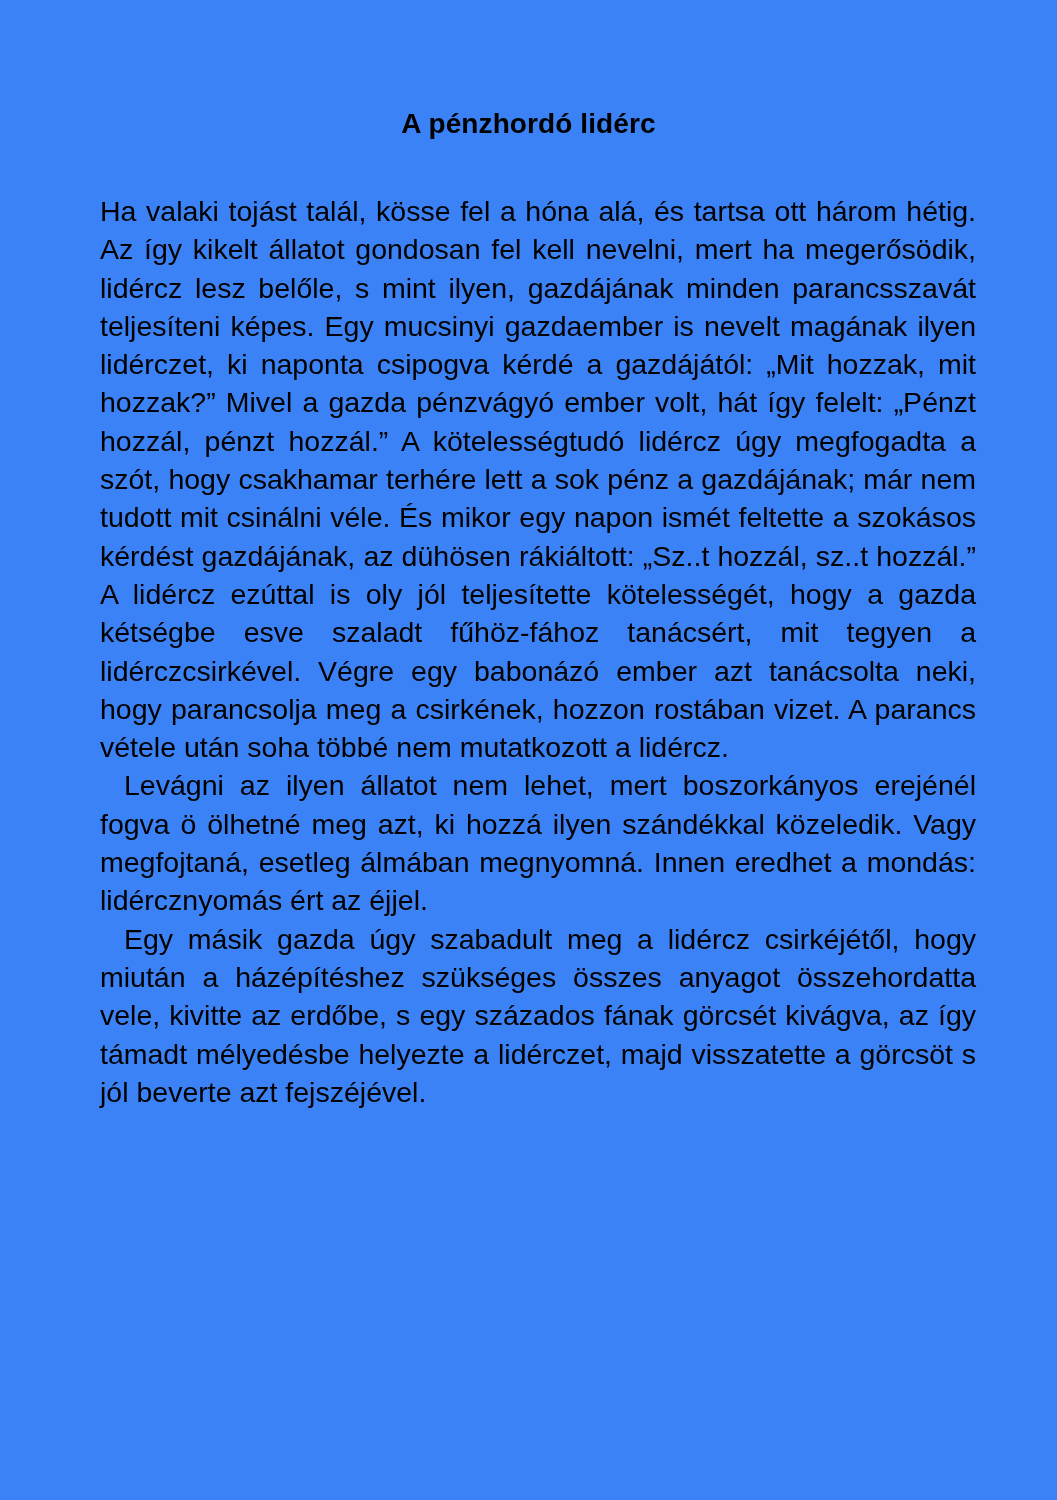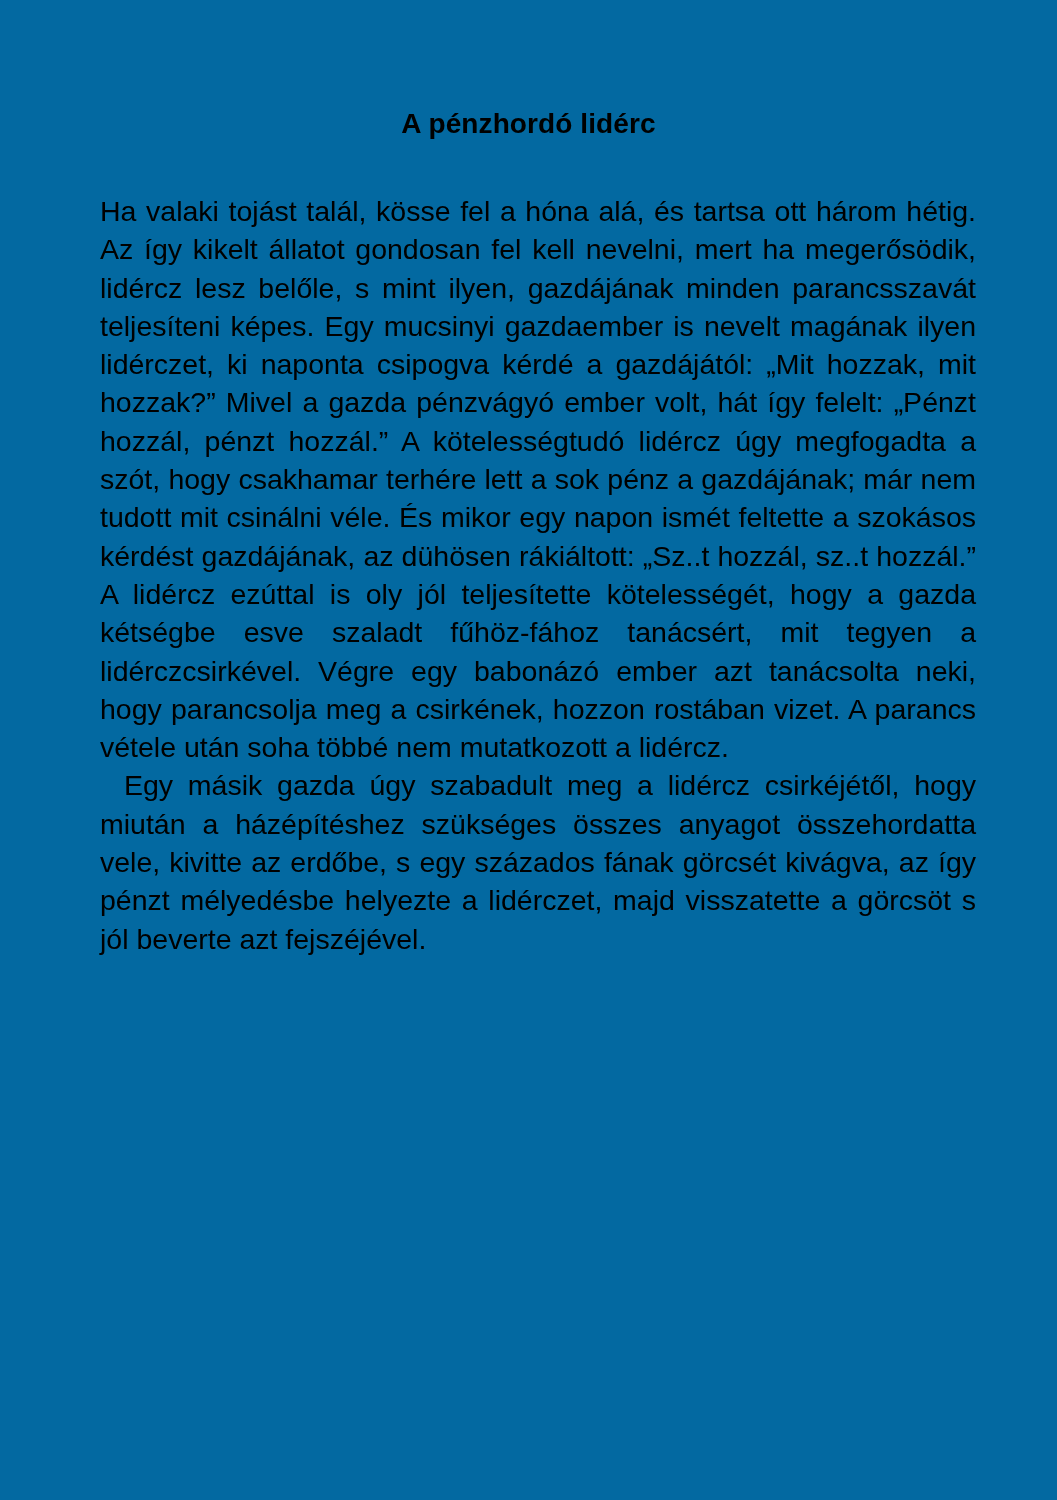--- a/index.html
+++ b/index.html
@@ -6,21 +6,21 @@
     margin: 0;
     padding: 0;
     background: #ffffff;
   }
 
   .page {
     position: relative;
     width: 1057px;
     height: 1500px;
     margin: 0 auto;
-    background: #0369a1;
+    background: #3b82f6;
     box-sizing: border-box;
     overflow: hidden;
   }
 
   .doc-title {
     position: absolute;
     top: 86px;
     left: 0;
     width: 100%;
     text-align: center;
@@ -62,16 +62,17 @@
 </style>
 </head>
 <body>
 
 <div class="page">
 
   <h1 class="doc-title">A pénzhordó lidérc</h1>
 
   <div class="body-text">
     <p>Ha valaki tojást talál, kösse fel a hóna alá, és tartsa ott három hétig. Az így kikelt állatot gondosan fel kell nevelni, mert ha megerősödik, lidércz lesz belőle, s mint ilyen, gazdájának minden parancsszavát teljesíteni képes. Egy mucsinyi gazdaember is nevelt magának ilyen lidérczet, ki naponta csipogva kérdé a gazdájától: „Mit hozzak, mit hozzak?” Mivel a gazda pénzvágyó ember volt, hát így felelt: „Pénzt hozzál, pénzt hozzál.” A kötelességtudó lidércz úgy megfogadta a szót, hogy csakhamar terhére lett a sok pénz a gazdájának; már nem tudott mit csinálni véle. És mikor egy napon ismét feltette a szokásos kérdést gazdájának, az dühösen rákiáltott: „Sz..t hozzál, sz..t hozzál.” A lidércz ezúttal is oly jól teljesítette kötelességét, hogy a gazda kétségbe esve szaladt fűhöz-fához tanácsért, mit tegyen a lidérczcsirkével. Végre egy babonázó ember azt tanácsolta neki, hogy parancsolja meg a csirkének, hozzon rostában vizet. A parancs vétele után soha többé nem mutatkozott a lidércz.</p>
-    <p class="indented">Egy másik gazda úgy szabadult meg a lidércz csirkéjétől, hogy miután a házépítéshez szükséges összes anyagot összehordatta vele, kivitte az erdőbe, s egy százados fának görcsét kivágva, az így pénzt mélyedésbe helyezte a lidérczet, majd visszatette a görcsöt s jól beverte azt fejszéjével.</p>
+    <p class="indented">Levágni az ilyen állatot nem lehet, mert boszorkányos erejénél fogva ö ölhetné meg azt, ki hozzá ilyen szándékkal közeledik. Vagy megfojtaná, esetleg álmában megnyomná. Innen eredhet a mondás: lidércznyomás ért az éjjel.</p>
+    <p class="indented">Egy másik gazda úgy szabadult meg a lidércz csirkéjétől, hogy miután a házépítéshez szükséges összes anyagot összehordatta vele, kivitte az erdőbe, s egy százados fának görcsét kivágva, az így támadt mélyedésbe helyezte a lidérczet, majd visszatette a görcsöt s jól beverte azt fejszéjével.</p>
   </div>
 
 </div>
 
 </body></html>

